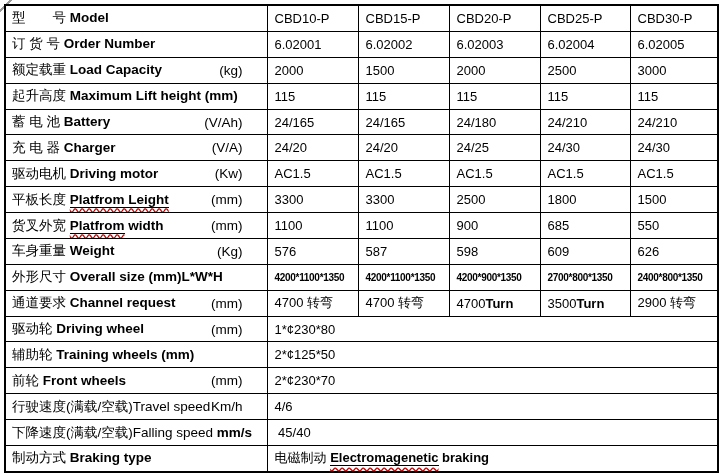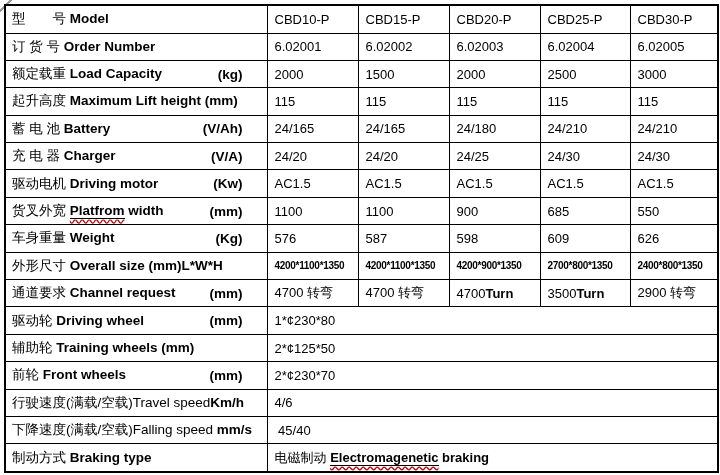--- a/index.html
+++ b/index.html
@@ -25,21 +25,21 @@
     vertical-align:middle;
     white-space:nowrap;
     overflow:hidden;
   }
   td.label{padding-left:6px;font-size:13.5px;}
   .lab{display:flex;align-items:center;width:100%;}
   .b{font-weight:bold;}
   .u{border-bottom:1px solid #000;}
   .w{text-decoration:underline wavy #c00000;text-decoration-thickness:1px;text-underline-offset:3px;}
   .u.w{text-decoration:underline wavy #c00000;text-underline-offset:4px;}
-  .unit{margin-left:auto;margin-right:22px;font-weight:bold;text-align:center;}
+  .unit{margin-left:auto;margin-right:22px;font-weight:normal;text-align:center;}
   td.sm{font-size:10px;font-weight:bold;letter-spacing:-0.3px;}
 </style>
 </head>
 <body>
 
 <div class="corner"></div>
 
 <table class="spec">
   <colgroup>
     <col style="width:262px">
@@ -134,20 +134,33 @@
         </td>
         <td><span>AC1.5</span></td>
         <td><span>AC1.5</span></td>
         <td><span>AC1.5</span></td>
         <td><span>AC1.5</span></td>
         <td><span>AC1.5</span></td>
       </tr>
       <tr>
         <td class="label">
           <div class="lab">
+            <span><span>平板长度 </span><span class="b u w">Platfrom Leight</span></span>
+            <span class="unit">(mm)</span>
+          </div>
+        </td>
+        <td><span>3300</span></td>
+        <td><span>3300</span></td>
+        <td><span>2500</span></td>
+        <td><span>1800</span></td>
+        <td><span>1500</span></td>
+      </tr>
+      <tr>
+        <td class="label">
+          <div class="lab">
             <span><span>货叉外宽 </span><span class="b u w">Platfrom</span><span class="b"> width</span></span>
             <span class="unit">(mm)</span>
           </div>
         </td>
         <td><span>1100</span></td>
         <td><span>1100</span></td>
         <td><span>900</span></td>
         <td><span>685</span></td>
         <td><span>550</span></td>
       </tr>

